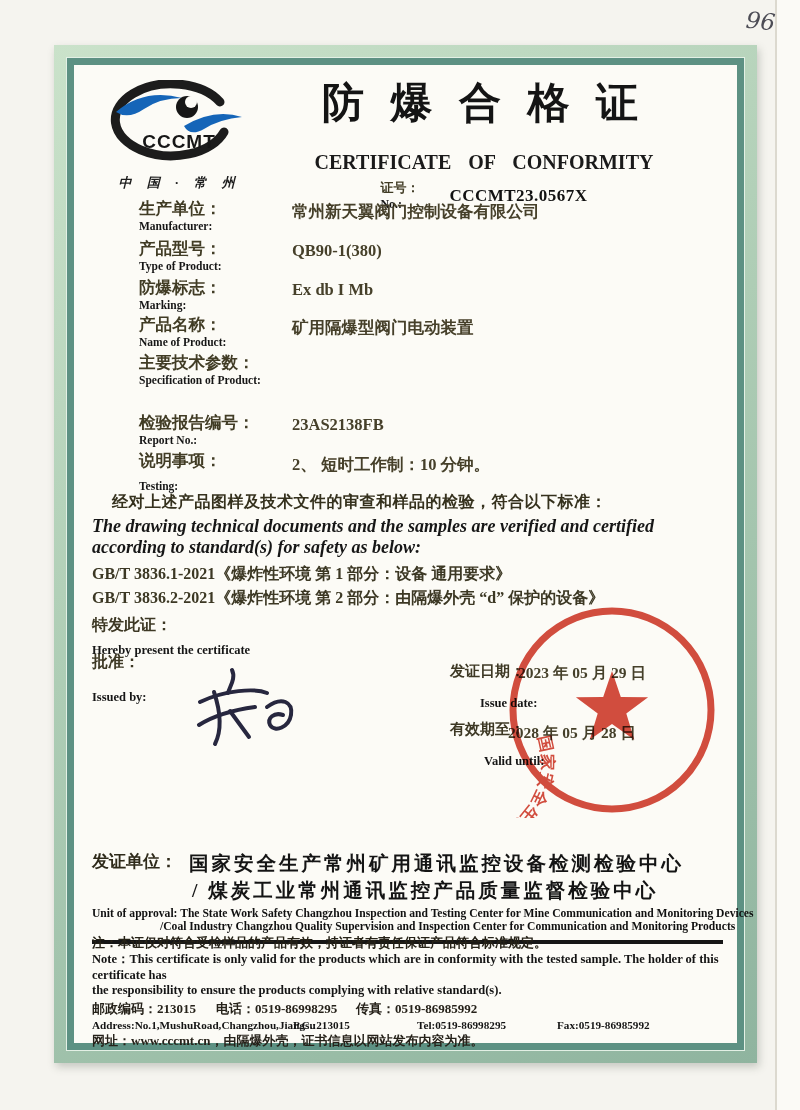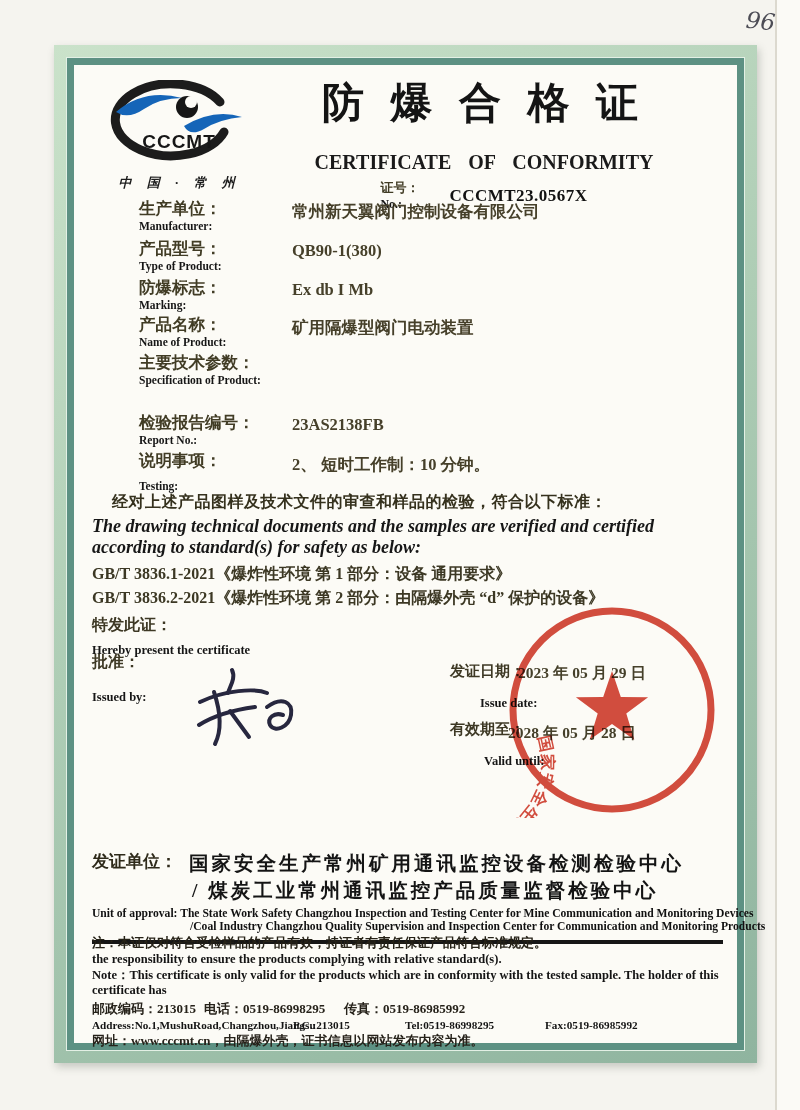--- a/index.html
+++ b/index.html
@@ -66,31 +66,31 @@
            opacity:.9; mix-blend-mode:multiply; z-index:2; }
 
   
   .unit { position:absolute; left:18px; top:785px; right:14px; }
   .unit-row1 { display:flex; align-items:flex-start;gap:12px; }
   .unit-label { font-size:17px; font-weight:bold; color:#2e2a1a; flex:none; }
   .unit-cn1 { font-size:19.5px; font-weight:bold; color:#141414; letter-spacing:3px; white-space:nowrap; }
   .unit-cn2 { font-size:19.5px; font-weight:bold; color:#141414; letter-spacing:3px;
               margin-left:100px; white-space:nowrap; }
   .unit-en1 { font-size:11.6px; font-weight:bold; color:#111; margin-top:3px; white-space:nowrap; }
-  .unit-en2 { font-size:11.6px; font-weight:bold; color:#111; margin-left:98px; white-space:nowrap; }
+  .unit-en2 { font-size:11.6px; font-weight:bold; color:#111; margin-left:68px; white-space:nowrap; }
   .black-rule { height:4px; background:#161616; margin-top:7px; }
 
   
   .notes { position:absolute; left:18px; top:869px; right:14px; }
   .note-cn { font-size:13px; font-weight:bold; color:#262217; }
   .note-en { font-size:12.5px; font-weight:bold; color:#141414; line-height:15.5px; }
   .addr-row { display:flex; margin-top:1px; }
   .addr-row.cnrow span { font-size:13px; font-weight:bold; color:#26221a; white-space:nowrap; }
   .addr-row.enrow span { font-size:11.2px; font-weight:bold; color:#141414; white-space:nowrap; }
-  .c1 { width:201px; flex:none; } .c2 { width:112px; flex:none; } .c3 { width:140px; flex:none; }
+  .c1 { width:201px; flex:none; } .c2 { width:124px; flex:none; } .c3 { width:140px; flex:none; }
   .web-cn { font-size:13px; font-weight:bold; color:#26221a; margin-top:1px; }
   .web-en { font-size:10.6px; font-weight:bold; color:#1a1a1a; margin-top:2px; white-space:nowrap; }
 </style>
 </head>
 <body>
 
 <div class="page-edge-strip"></div>
 <div class="page-edge-line"></div>
 <div class="corner-note">96</div>
 
@@ -230,22 +230,22 @@
       <div class="unit-en1">
         <span>Unit of approval:</span>
         <span>The State Work Safety Changzhou Inspection and Testing Center for Mine Communication and Monitoring Devices</span>
       </div>
       <div class="unit-en2">/Coal Industry Changzhou Quality Supervision and Inspection Center for Communication and Monitoring Products</div>
       <div class="black-rule"></div>
     </div>
 
     <div class="notes">
       <div class="note-cn">注：本证仅对符合受检样品的产品有效，持证者有责任保证产品符合标准规定。</div>
+      <div class="note-en">Note：This certificate is only valid for the products which are in conformity with the tested sample. The holder of this certificate has</div>
       <div class="note-en">the responsibility to ensure the products complying with relative standard(s).</div>
-      <div class="note-en">Note：This certificate is only valid for the products which are in conformity with the tested sample. The holder of this certificate has</div>
       <div class="addr-row cnrow">
         <span class="c2">邮政编码：213015</span>
         <span class="c3">电话：0519-86998295</span>
         <span>传真：0519-86985992</span>
       </div>
       <div class="addr-row enrow">
         <span class="c1">Address:No.1,MushuRoad,Changzhou,Jiangsu</span>
         <span class="c2">P.C.:213015</span>
         <span class="c3">Tel:0519-86998295</span>
         <span>Fax:0519-86985992</span>

